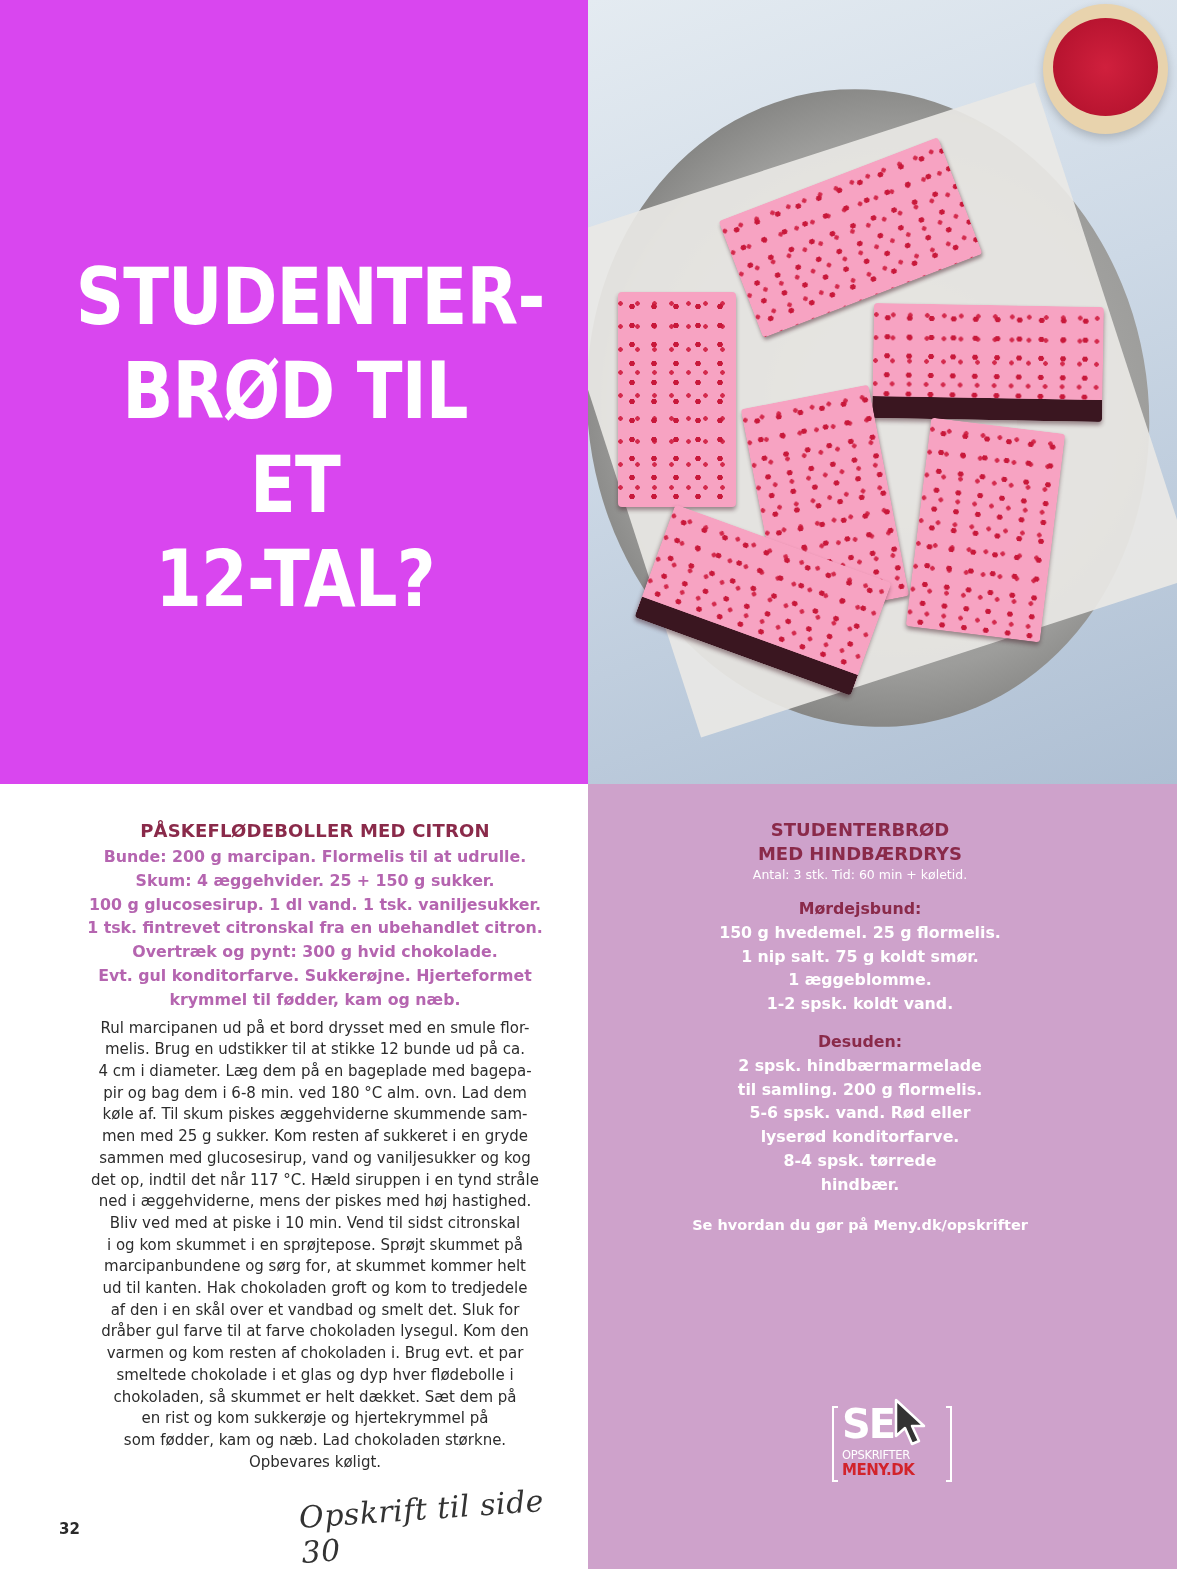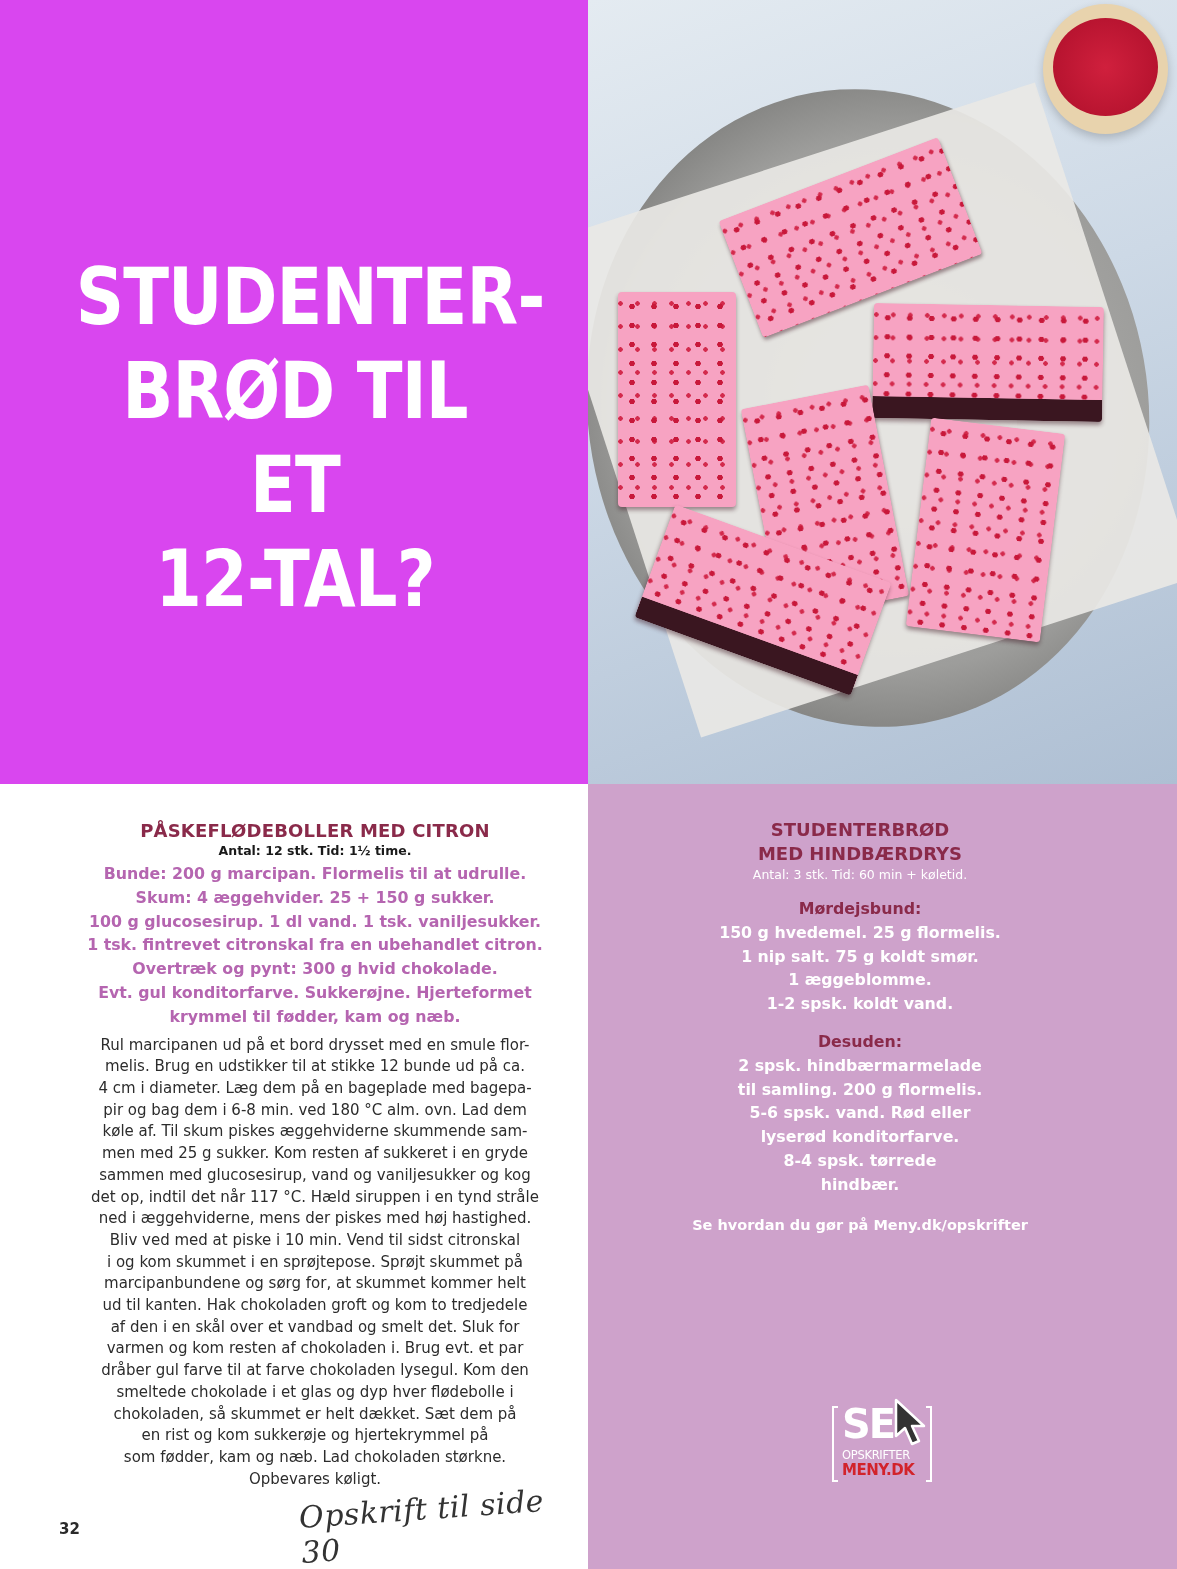--- a/index.html
+++ b/index.html
@@ -32,21 +32,21 @@
     font-style: italic; font-size: 30px; color: #333; transform: rotate(-4deg); letter-spacing: 0.5px; }
 
   
   .r2 { position: absolute; left: 0; top: 34px; width: 544px; text-align: center; color: #ffffff; }
   .r2-title { color: #8a2a4a; font-weight: bold; font-size: 18px; line-height: 24px; }
   .r2-meta { font-size: 12.5px; line-height: 16px; margin-top: 1px; }
   .r2-sec-title { color: #8a2a4a; font-weight: bold; font-size: 16px; line-height: 24px; margin-top: 14px; }
   .r2-sec div { font-weight: bold; font-size: 15.8px; line-height: 23.8px; white-space: nowrap; }
   .r2-link { font-size: 14.5px; margin-top: 20px; font-weight: bold; }
 
-  .badge { position: absolute; left: 244px; top: 614px; width: 100px; height: 88px; }
+  .badge { position: absolute; left: 244px; top: 614px; width: 120px; height: 88px; }
   .badge .bracket-l { position: absolute; left: 0; top: 8px; width: 6px; height: 76px; border: 2px solid #fff; border-right: none; }
   .badge .bracket-r { position: absolute; right: 0; top: 8px; width: 6px; height: 76px; border: 2px solid #fff; border-left: none; }
   .badge .se { position: absolute; left: 10px; top: 4px; font-weight: bold; font-size: 40px; color: #fff; letter-spacing: -2px; line-height: 44px; }
   .badge .ops { position: absolute; left: 10px; top: 50px; font-weight: normal; font-size: 11.5px; color: #fff; letter-spacing: -0.3px; }
   .badge .meny { position: absolute; left: 10px; top: 63px; font-weight: bold; font-size: 15px; color: #d2232a; letter-spacing: -0.5px; }
   .badge svg { position: absolute; left: 60px; top: 0; }
 
   
   .plate { position: absolute; left: 0px; top: 88px; width: 560px; height: 640px; border-radius: 50%;
     background: radial-gradient(circle at 55% 50%, #b7b7b4 0%, #9d9d9b 60%, #7f7f7d 78%, #a9a9a6 86%, #6d6d6b 100%);
@@ -84,21 +84,20 @@
   <div class="bar" style="left:30px;top:292px;width:118px;height:215px;"></div>
   <div class="bar side" style="left:285px;top:305px;width:230px;height:115px;transform:rotate(1deg);"></div>
   <div class="bar" style="left:172px;top:395px;width:130px;height:215px;transform:rotate(-11deg);"></div>
   <div class="bar" style="left:330px;top:425px;width:135px;height:210px;transform:rotate(7deg);"></div>
   <div class="bar side" style="left:60px;top:540px;width:230px;height:120px;transform:rotate(20deg);"></div>
 </section>
 
 <section class="q q-recipe1">
   <div class="r1">
     <h2 class="r1-title">PÅSKEFLØDEBOLLER MED CITRON</h2>
-    <div class="r1-meta">Antal: 12 stk. Tid: 1½ time.</div>
     <div class="r1-ing">
       <div>Bunde: 200 g marcipan. Flormelis til at udrulle.</div>
       <div>Skum: 4 æggehvider. 25 + 150 g sukker.</div>
       <div>100 g glucosesirup. 1 dl vand. 1 tsk. vaniljesukker.</div>
       <div>1 tsk. fintrevet citronskal fra en ubehandlet citron.</div>
       <div>Overtræk og pynt: 300 g hvid chokolade.</div>
       <div>Evt. gul konditorfarve. Sukkerøjne. Hjerteformet</div>
       <div>krymmel til fødder, kam og næb.</div>
     </div>
     <div class="r1-method">
@@ -109,22 +108,22 @@
       <div>køle af. Til skum piskes æggehviderne skummende sam-</div>
       <div>men med 25 g sukker. Kom resten af sukkeret i en gryde</div>
       <div>sammen med glucosesirup, vand og vaniljesukker og kog</div>
       <div>det op, indtil det når 117 °C. Hæld siruppen i en tynd stråle</div>
       <div>ned i æggehviderne, mens der piskes med høj hastighed.</div>
       <div>Bliv ved med at piske i 10 min. Vend til sidst citronskal</div>
       <div>i og kom skummet i en sprøjtepose. Sprøjt skummet på</div>
       <div>marcipanbundene og sørg for, at skummet kommer helt</div>
       <div>ud til kanten. Hak chokoladen groft og kom to tredjedele</div>
       <div>af den i en skål over et vandbad og smelt det. Sluk for</div>
+      <div>dråber gul farve til at farve chokoladen lysegul. Kom den</div>
       <div>varmen og kom resten af chokoladen i. Brug evt. et par</div>
-      <div>dråber gul farve til at farve chokoladen lysegul. Kom den</div>
       <div>smeltede chokolade i et glas og dyp hver flødebolle i</div>
       <div>chokoladen, så skummet er helt dækket. Sæt dem på</div>
       <div>en rist og kom sukkerøje og hjertekrymmel på</div>
       <div>som fødder, kam og næb. Lad chokoladen størkne.</div>
       <div>Opbevares køligt.</div>
     </div>
   </div>
   <div class="page-num">32</div>
   <div class="handwriting">Opskrift til side 30</div>
 </section>

